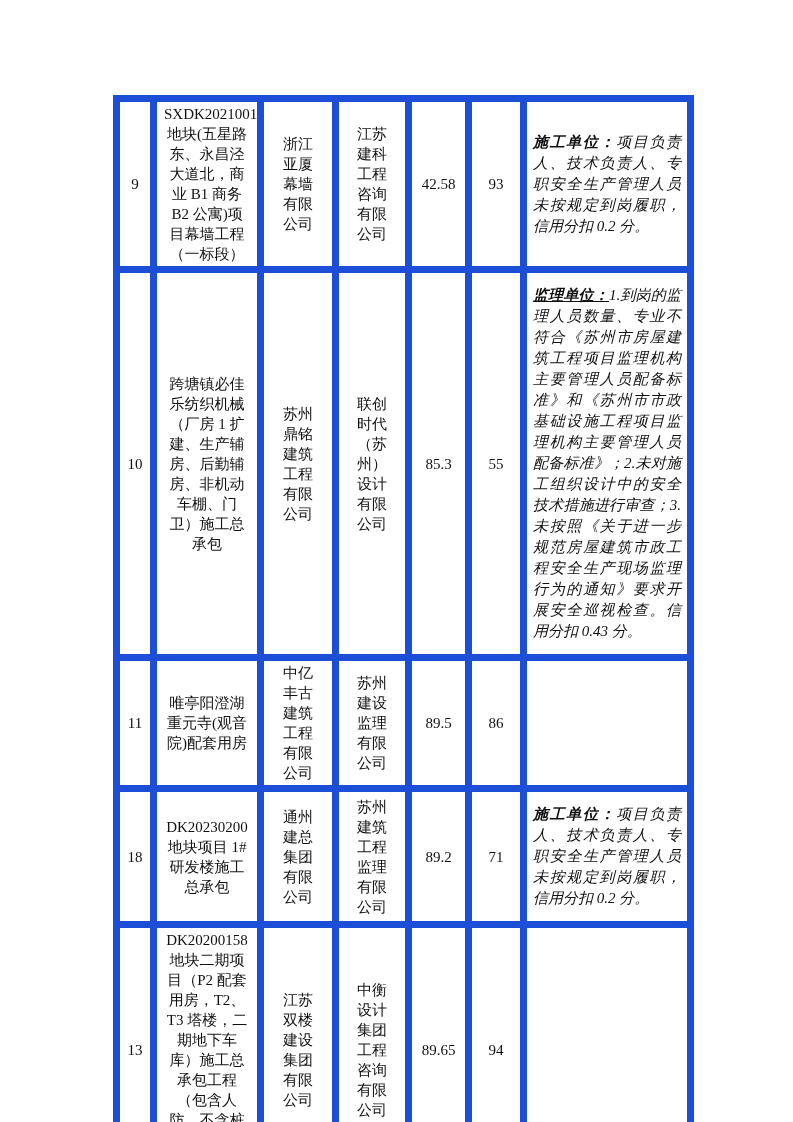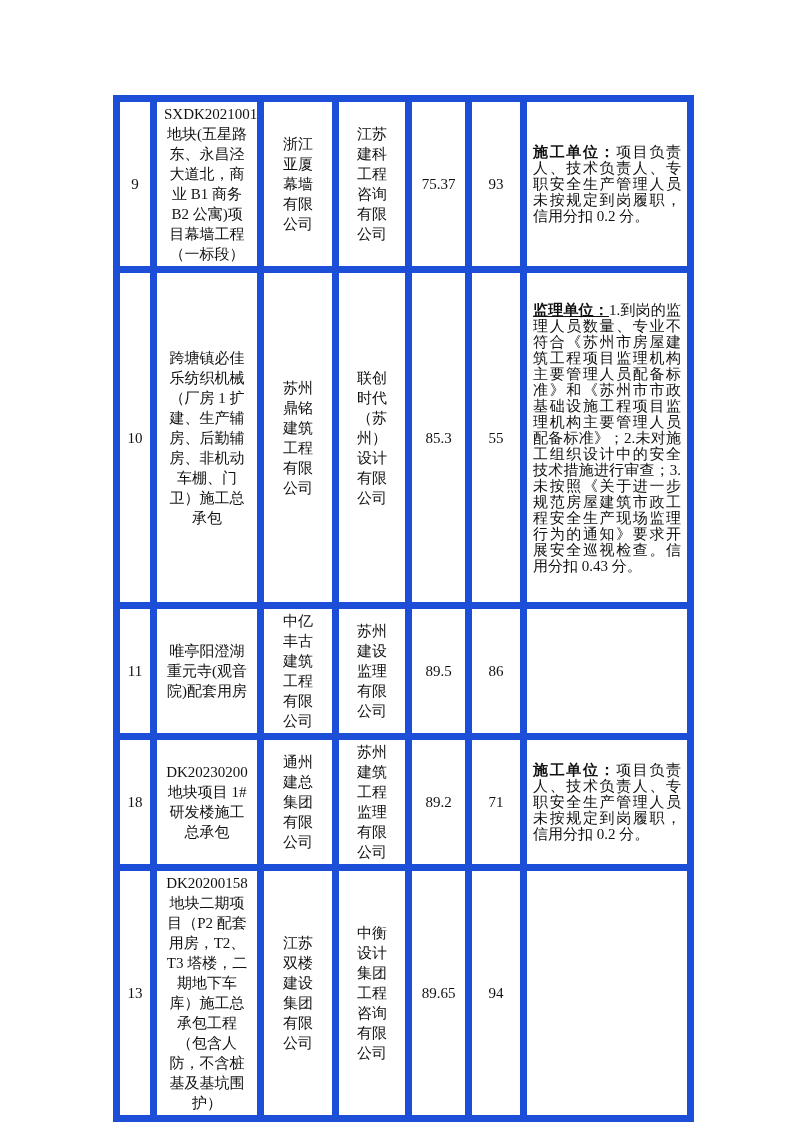--- a/index.html
+++ b/index.html
@@ -32,22 +32,23 @@
     overflow: hidden;
   }
   td.c-no     { text-align: center; }
   td.c-proj   { text-align: center; padding: 2px 7px; }
   td.c-co     { text-align: center; padding: 2px 12px; }
   td.c-sup    { text-align: center; padding: 2px 18px; }
   td.c-score  { text-align: center; }
   td.c-remark {
     text-align: justify;
     padding: 12px 6px;
-    line-height: 16px;
+    line-height: 21px;
     vertical-align: middle;
+    font-style: italic;
   }
   .remark-label { font-weight: bold; }
   .remark-label.underline { text-decoration: underline; }
 </style>
 </head>
 <body>
 
 <table class="doc-table">
   <colgroup>
     <col style="width:37px">
@@ -58,21 +59,21 @@
     <col style="width:55px">
     <col style="width:167px">
   </colgroup>
 
   <tbody>
       <tr style="height:146px">
     <td class="c-no">9</td>
     <td class="c-proj">SXDK20210010 地块(五星路东、永昌泾大道北，商业 B1 商务 B2 公寓)项目幕墙工程（一标段）</td>
     <td class="c-co">浙江亚厦幕墙有限公司</td>
     <td class="c-sup">江苏建科工程咨询有限公司</td>
-    <td class="c-score">75.37</td>
+    <td class="c-score">42.58</td>
     <td class="c-score">93</td>
     <td class="c-remark"><span class="remark-label">施工单位：</span><span>项目负责人、技术负责人、专职安全生产管理人员未按规定到岗履职，信用分扣 0.2 分。</span></td>
   </tr>
 
   <tr style="height:336px">
     <td class="c-no">10</td>
     <td class="c-proj">跨塘镇必佳乐纺织机械（厂房 1 扩建、生产辅房、后勤辅房、非机动车棚、门卫）施工总承包</td>
     <td class="c-co">苏州鼎铭建筑工程有限公司</td>
     <td class="c-sup">联创时代（苏州）设计有限公司</td>
     <td class="c-score">85.3</td>

